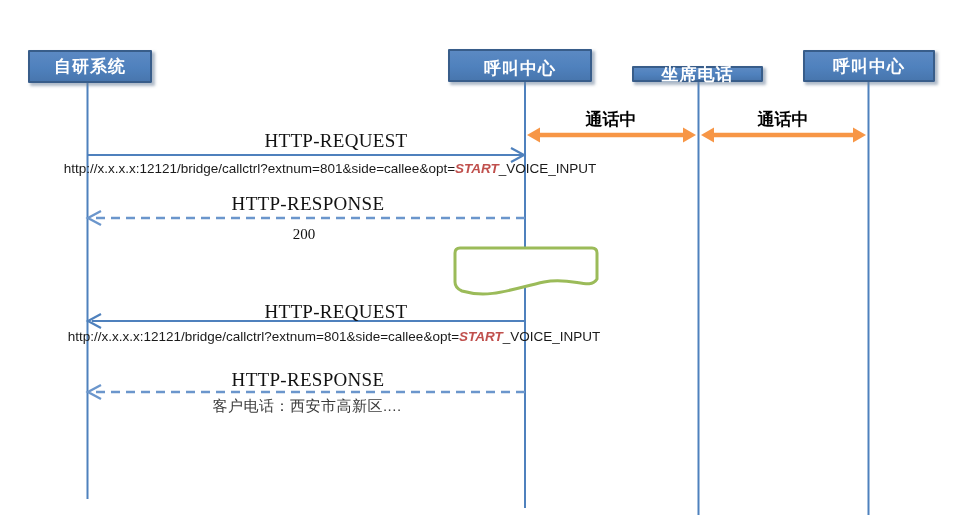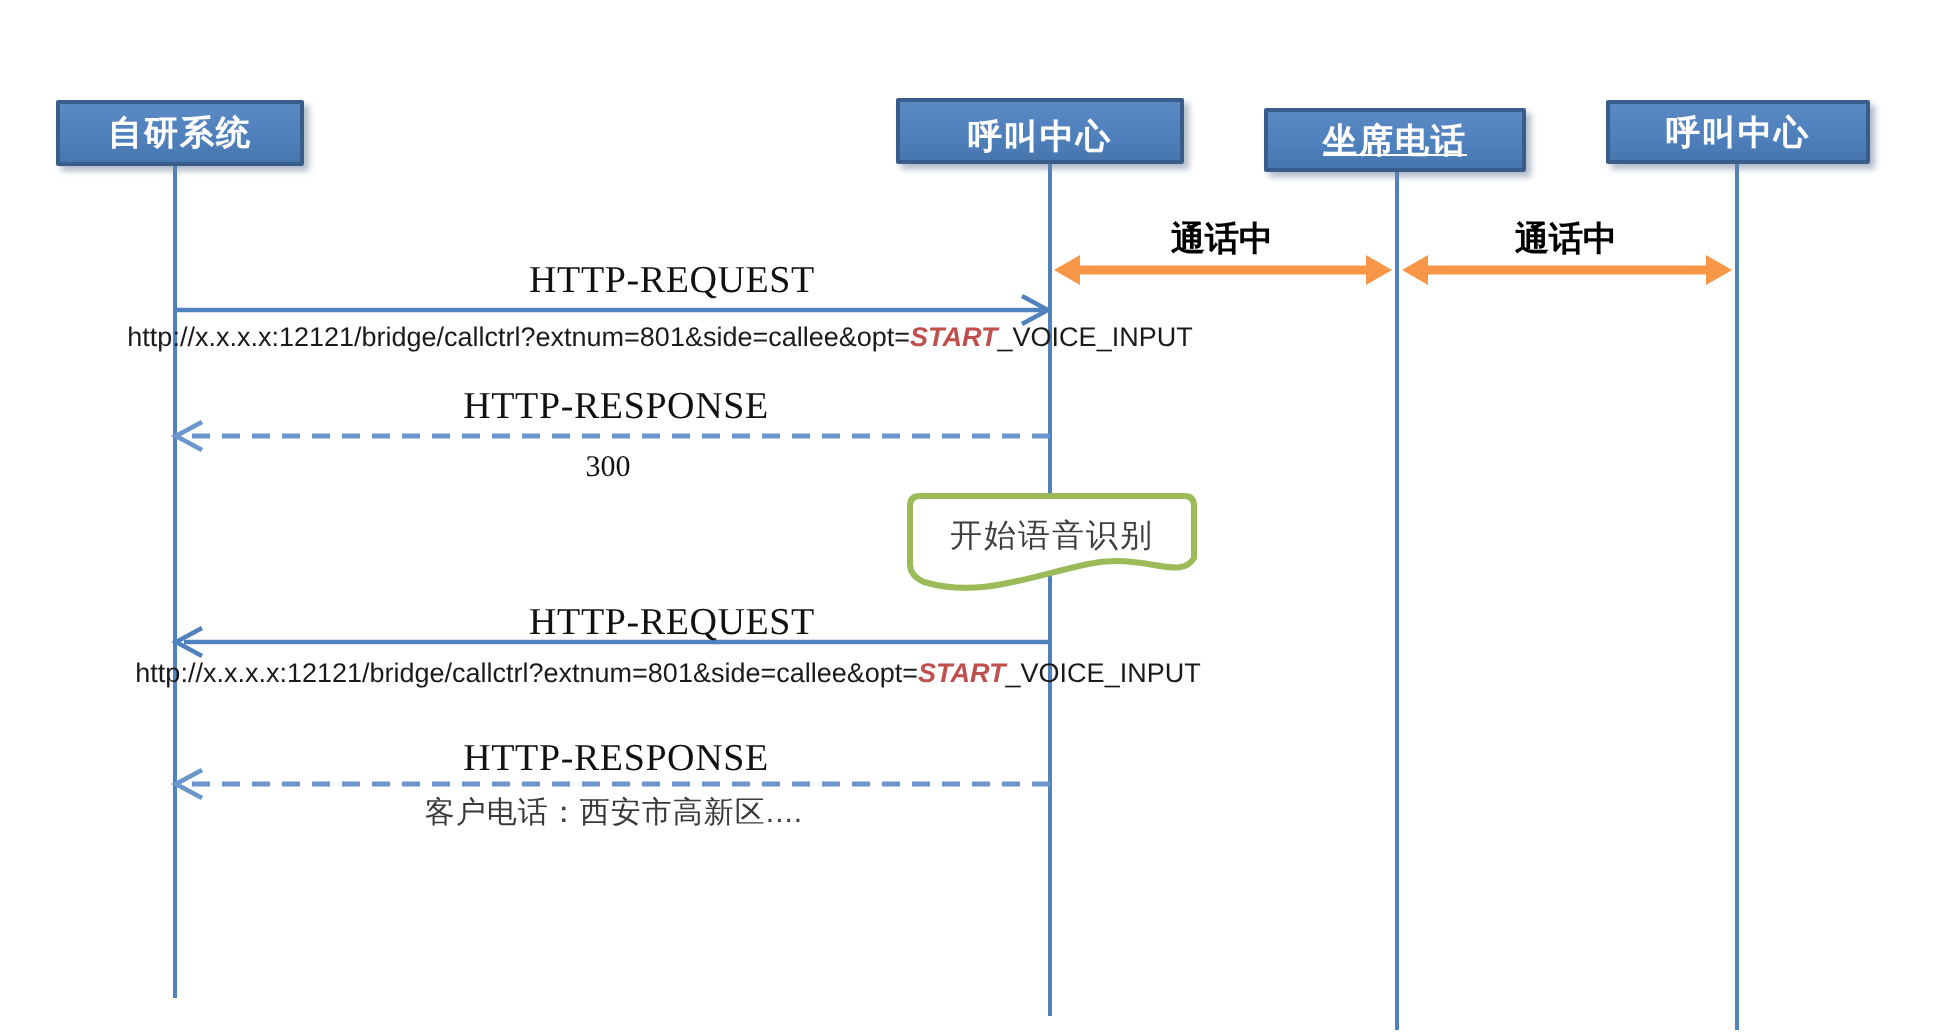--- a/index.html
+++ b/index.html
@@ -73,37 +73,36 @@
       <polyline points="101,375 88,382 101,389" fill="none" stroke="#6b96cc" stroke-width="2.4"></polyline>
     </g>
   </svg>
 
   <div class="actor" style="left:28px;top:40px;width:124px;">
     <span>自研系统</span>
   </div>
   <div class="actor" style="left:448px;top:39px;width:144px;align-items:flex-end;">
     <span>呼叫中心</span>
   </div>
-  <div class="actor" style="left:632px;top:44px;width:131px;height:32px;text-decoration:underline;">
+  <div class="actor" style="left:632px;top:56px;width:131px;height:16px;">
     <span>坐席电话</span>
   </div>
   <div class="actor" style="left:803px;top:40px;width:132px;height:32px;">
     <span>呼叫中心</span>
   </div>
 
   <div class="ctext status-label" style="left:611px;top:98px;">通话中</div>
   <div class="ctext status-label" style="left:783px;top:98px;">通话中</div>
 
   <div class="ctext msg-label" style="left:336px;top:120px;">HTTP-REQUEST</div>
   <div class="ctext url-text" style="left:330px;top:151px;"><span>http://x.x.x.x:12121/bridge/callctrl?extnum=801&amp;side=callee&amp;opt=</span><span class="hl">START</span><span>_VOICE_INPUT</span></div>
 
   <div class="ctext msg-label" style="left:308px;top:183px;">HTTP-RESPONSE</div>
-  <div class="ctext body-serif" style="left:304px;top:216px;">300</div>
+  <div class="ctext body-serif" style="left:304px;top:216px;">200</div>
 
-  <div class="ctext note-label" style="left:526px;top:248px;">开始语音识别</div>
 
   <div class="ctext msg-label" style="left:336px;top:291px;">HTTP-REQUEST</div>
   <div class="ctext url-text" style="left:334px;top:319px;"><span>http://x.x.x.x:12121/bridge/callctrl?extnum=801&amp;side=callee&amp;opt=</span><span class="hl">START</span><span>_VOICE_INPUT</span></div>
 
   <div class="ctext msg-label" style="left:308px;top:359px;">HTTP-RESPONSE</div>
   <div class="ctext body-cjk" style="left:307px;top:387px;">客户电话：西安市高新区....</div>
 
 </div>
 
 </body></html>

